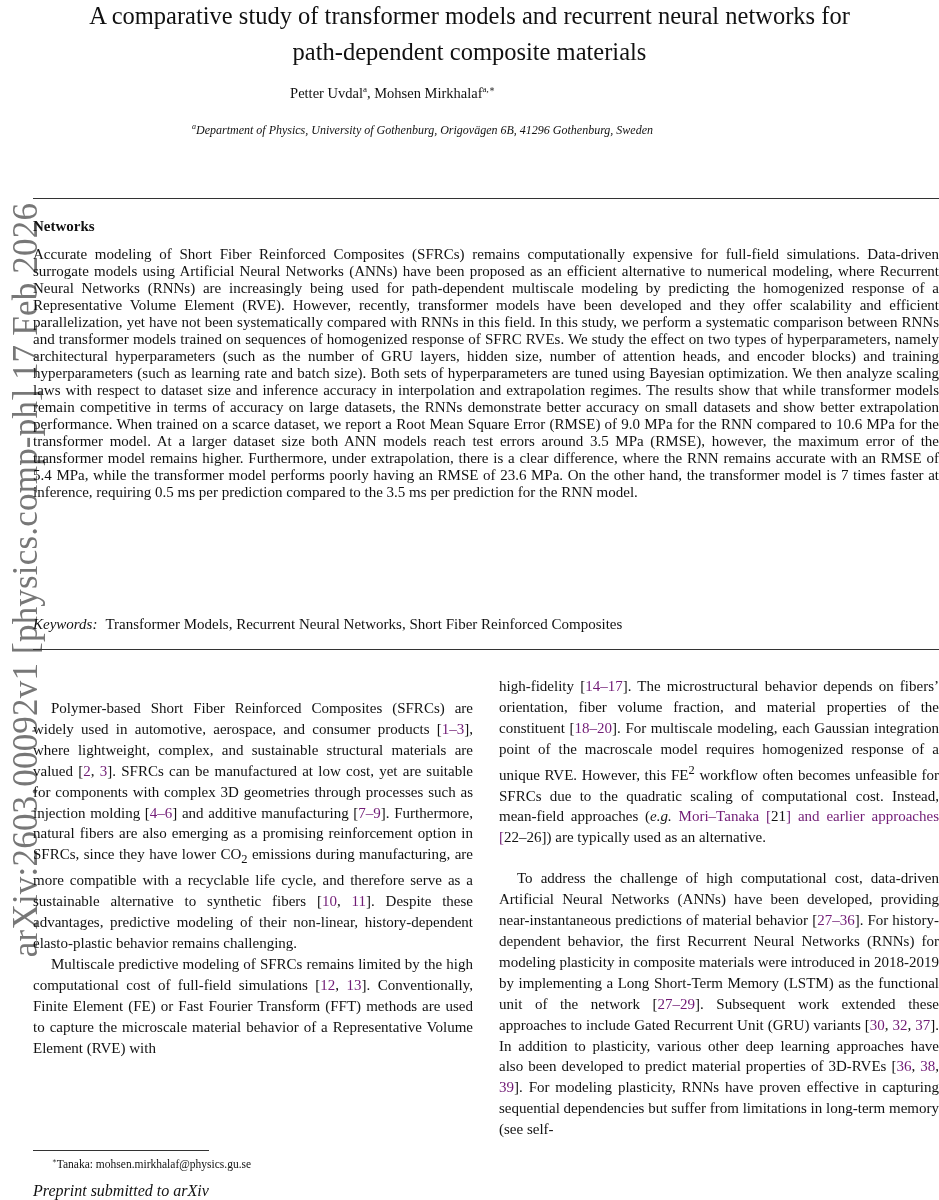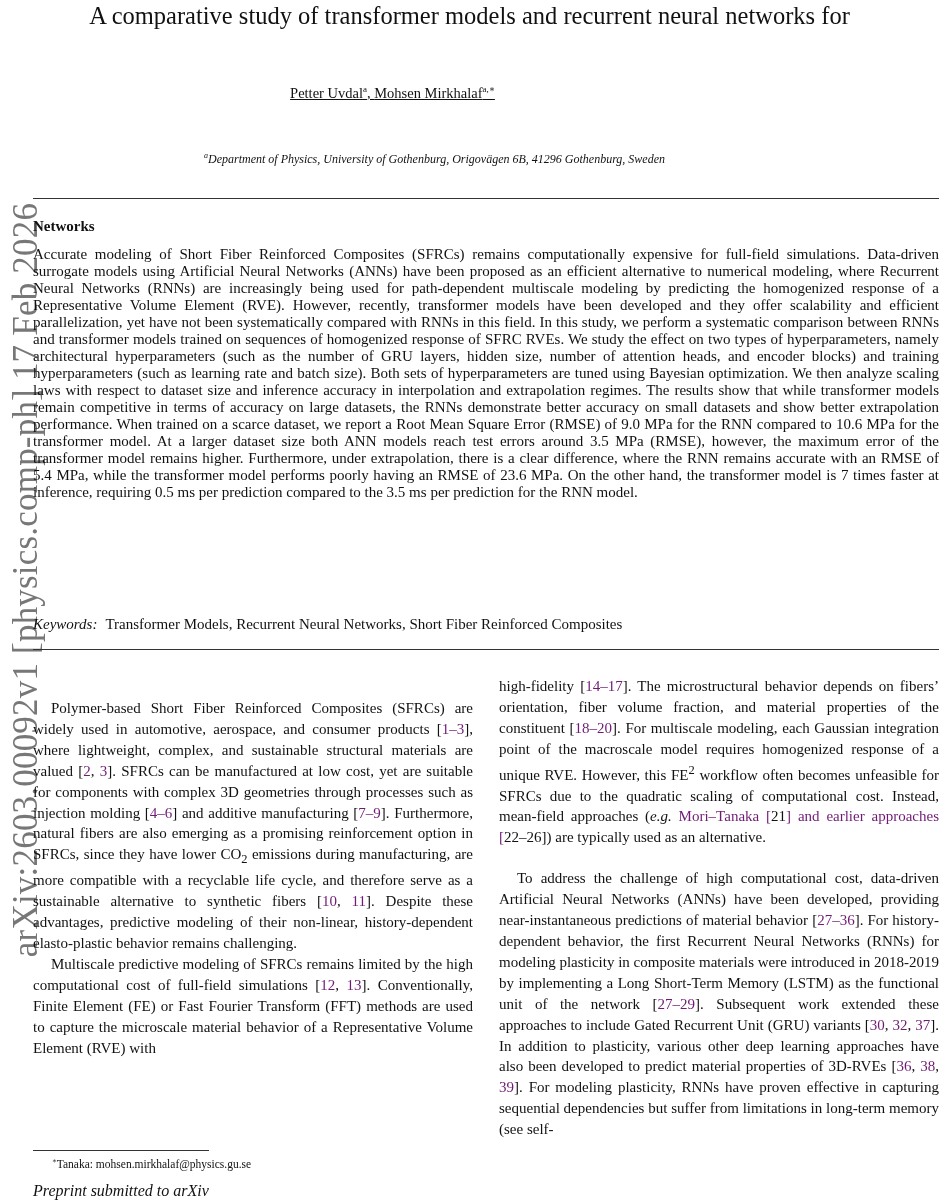--- a/index.html
+++ b/index.html
@@ -1,22 +1,22 @@
 <!DOCTYPE html>
 <html><head>
 <meta charset="utf-8">
 <style>
   html, body { margin:0; padding:0; background:#fff; }
   body { width:939px; height:1200px; position:relative; overflow:hidden;
          font-family:"Liberation Serif", "DejaVu Serif", serif; color:#111; }
   .title { position:absolute; top:-2px; left:0; width:939px; text-align:center;
            font-size:24.5px; line-height:36px; }
-  .authors { position:absolute; top:84px; left:0; width:785px; text-align:center; font-size:14.5px;text-decoration:underline; }
+  .authors { position:absolute; top:84px; left:0; width:785px; text-align:center; font-size:14.5px; }
   .authors sup { font-size:9px; }
-  .affil { position:absolute; top:122px; left:16px; width:837px; text-align:center; font-size:12px; font-style:italic;margin-top:29px; }
+  .affil { position:absolute; top:122px; left:4px; width:837px; text-align:center; font-size:12px; font-style:italic; }
   .affil sup { font-size:8px; }
   .arxiv-stamp { position:absolute; left:-364px; top:560px; width:780px; height:40px;
                  transform:rotate(-90deg); transform-origin:center center;
                  font-size:35px; color:#777; white-space:nowrap; text-align:center; letter-spacing:0.2px; }
   .rule { position:absolute; left:33px; width:906px; height:0; border-top:1px solid #333; }
   .abs-head { position:absolute; top:218px; left:33px; font-weight:bold; font-size:15px; }
   .abstract { position:absolute; top:246px; left:33px; width:906px; font-size:15px; line-height:17px;
               text-align:justify; }
   .keywords { position:absolute; top:616px; left:33px; font-size:15px; }
   .keywords .kw-label { font-style:italic; margin-right:8px; }
@@ -34,20 +34,21 @@
   .footer-left { position:absolute; top:1182px; left:33px; font-size:16px; font-style:italic; }
   .footer-right { position:absolute; top:1248px; right:6px; font-size:16px; font-style:italic; }
 </style>
 </head>
 <body>
 
 <div class="arxiv-stamp">arXiv:2603.00092v1  [physics.comp-ph]  17 Feb 2026</div>
 
 <div class="title">
   <div>A comparative study of transformer models and recurrent neural networks for</div>
+  <div>path-dependent composite materials</div>
 </div>
 
 <div class="authors">
   <span>Petter Uvdal</span><sup>a</sup>, <span>Mohsen Mirkhalaf</span><sup>a,∗</sup>
 </div>
 
 <div class="affil">
   <sup>a</sup><span>Department of Physics, University of Gothenburg, Origovägen 6B, 41296 Gothenburg, Sweden</span>
 </div>
 

